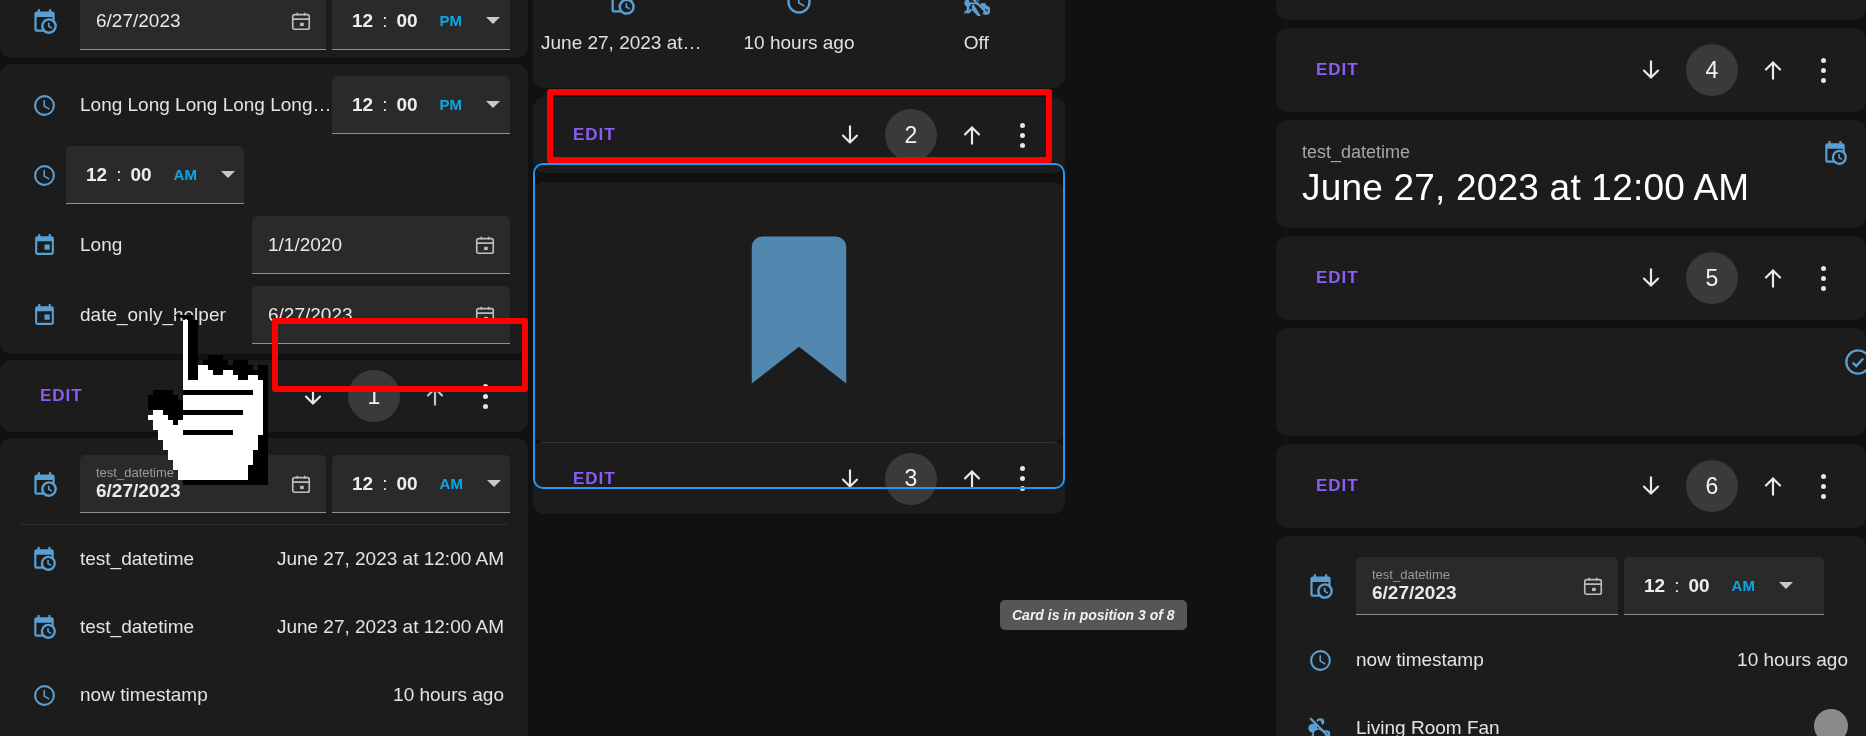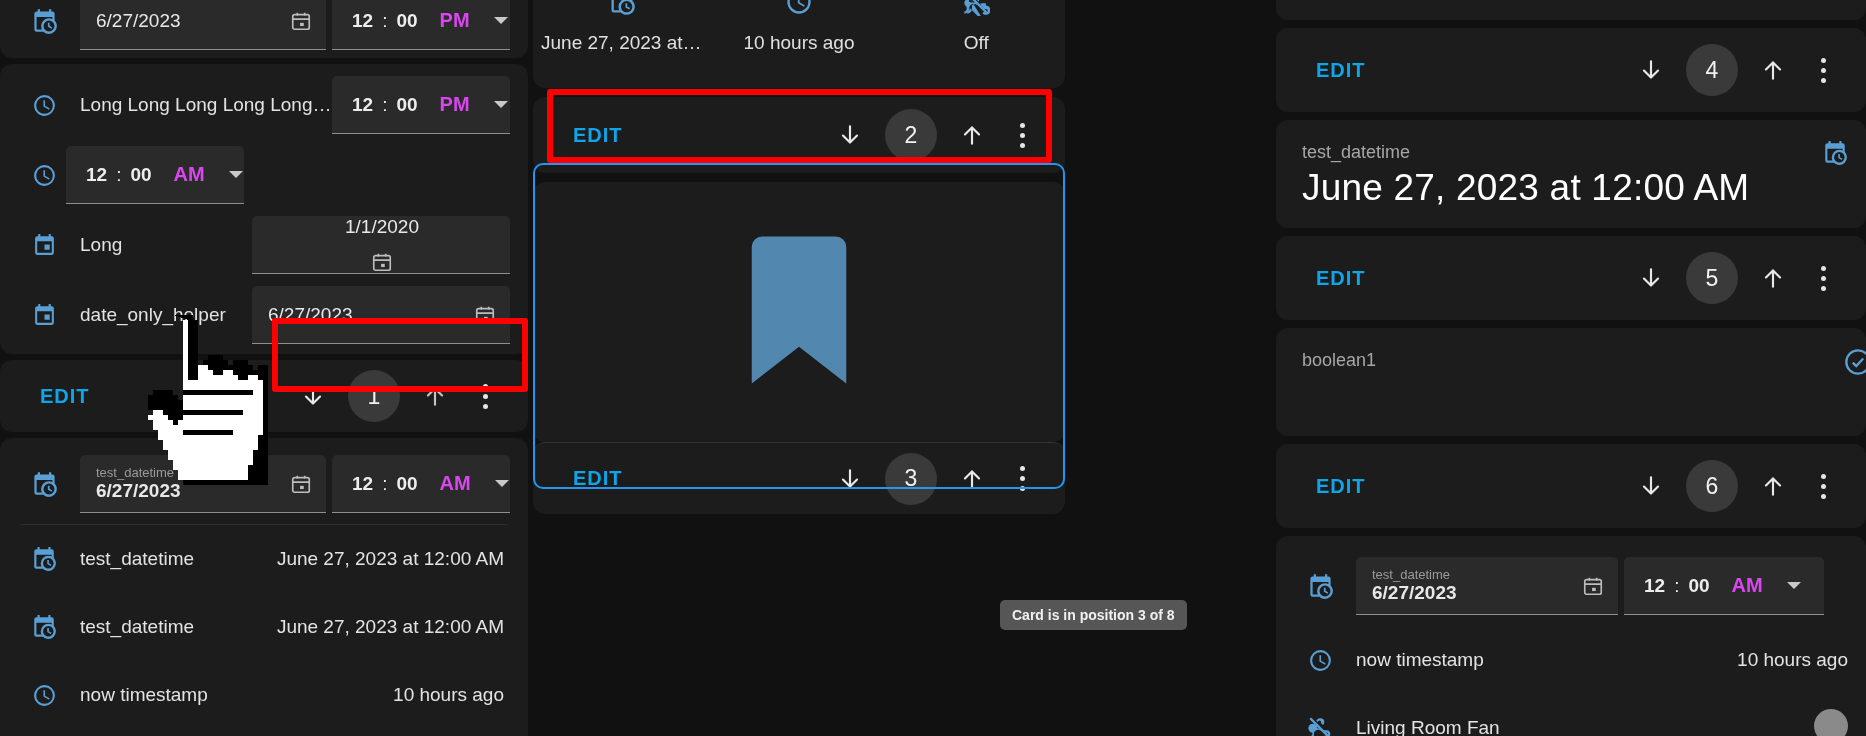--- a/index.html
+++ b/index.html
@@ -21,22 +21,22 @@
   .edit-bar {
     background: #1c1c1c;
     border-radius: 12px;
     height: 72px;
     display: flex;
     align-items: center;
     padding: 0 28px 0 40px;
     position: relative;
   }
   .edit-link {
-    color: #0ea5e9;
-    font-size: 20px;
+    color: #8b5cf6;
+    font-size: 17px;
     font-weight: bold;
     letter-spacing: 1.0px;
   }
   .bar-spacer { flex: 1 1 auto; }
   .bar-ctrls { display: flex; align-items: center; gap: 18px; }
   .arrow {
     width: 34px; height: 34px;
     display: flex; align-items: center; justify-content: center;
     color: #e8e8e8;
   }
@@ -97,21 +97,21 @@
   .timefield {
     background: #2a2a2a;
     border-bottom: 1px solid #8f8f8f;
     border-radius: 5px 5px 0 0;
     display: flex; align-items: center; gap: 0;
     height: 58px;
     padding: 0 12px 0 20px;
   }
   .timefield .tnum { color: #ededed; font-size: 19px; font-weight: bold; }
   .timefield .tcolon { color: #ededed; font-size: 19px; padding: 0 9px; }
-  .timefield .tampm { color: #d946ef; font-size: 20px; font-weight: bold; padding-left: 22px; }
+  .timefield .tampm { color: #0ea5e9; font-size: 15px; font-weight: bold; padding-left: 22px; }
   .caret {
     width: 0; height: 0;
     border-left: 7px solid transparent;
     border-right: 7px solid transparent;
     border-top: 7px solid #c9c9c9;
     margin-left: 24px;
   }
 
   
   .headline { padding: 22px 26px 26px 26px; position: relative; }
@@ -244,21 +244,21 @@
           </div>
         </div>
 
         <div class="row" style="min-height:70px;">
           <span class="row-icon">
             <svg width="25" height="25" viewBox="0 0 24 24" fill="currentColor">
                 <path d="M19 19H5V8h14m0-5h-1V1h-2v2H8V1H6v2H5a2 2 0 0 0-2 2v14a2 2 0 0 0 2 2h14a2 2 0 0 0 2-2V5a2 2 0 0 0-2-2m-2 8h-5v5h5v-5Z"></path>
               </svg>
           </span>
           <span class="row-name row-flex">Long</span>
-          <div class="field" style="width:258px;flex-direction:column;">
+          <div class="field" style="width:258px;">
             <span class="fv">1/1/2020</span>
             <span class="sp"></span>
             <span class="cal-icon">
               <svg width="22" height="22" viewBox="0 0 24 24" fill="none" stroke="currentColor" stroke-width="1.8">
                   <rect x="3" y="5" width="18" height="16" rx="2"></rect>
                   <path d="M3 10h18M8 3v3M16 3v3"></path>
                   <rect x="11" y="14" width="4" height="3.5" fill="currentColor" stroke="none"></rect>
                 </svg>
             </span>
           </div>
@@ -458,21 +458,21 @@
             <i></i>
             <i></i>
             <i></i>
           </span>
       </div>
     </div>
   </div>
 
   <div class="selected-outline" style="left:533px; top:163px; width:532px; height:326px;"></div>
 
-  <div class="tooltip" style="left:1000px; top:600px;">Card is in position 3 of 8</div>
+  <div class="tooltip" style="left:1000px; top:600px;font-style:italic;">Card is in position 3 of 8</div>
 
   <div class="col" style="left:1276px; top:-46px; width:600px;">
 
     <div class="card" style="width:590px; height:66px;">
       
     </div>
 
     <div class="edit-bar" style="width:590px; margin-top:8px; height:84px;">
       <span class="edit-link">EDIT</span>
       <span class="bar-spacer"></span>
@@ -523,21 +523,20 @@
         </span>
         <span class="kebab">
             <i></i>
             <i></i>
             <i></i>
           </span>
       </div>
     </div>
 
     <div class="card headline" style="width:590px; margin-top:8px; height:108px;">
-      <div class="hl-label">boolean1</div>
       <span class="hl-icon" style="right:-6px;">
         <svg width="28" height="28" viewBox="0 0 24 24" fill="none" stroke="currentColor" stroke-width="2">
             <circle cx="12" cy="12" r="10"></circle>
             <path d="m7.5 12.5 3 3 6-6.5"></path>
           </svg>
       </span>
     </div>
 
     <div class="edit-bar" style="width:590px; margin-top:8px; height:84px;">
       <span class="edit-link">EDIT</span>

